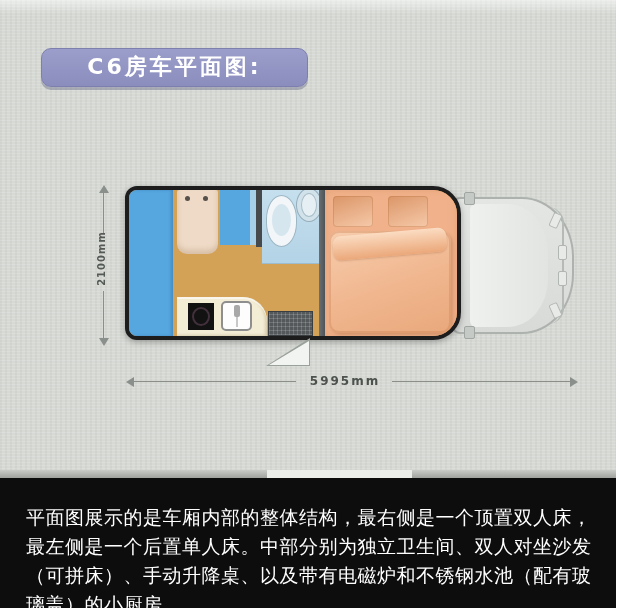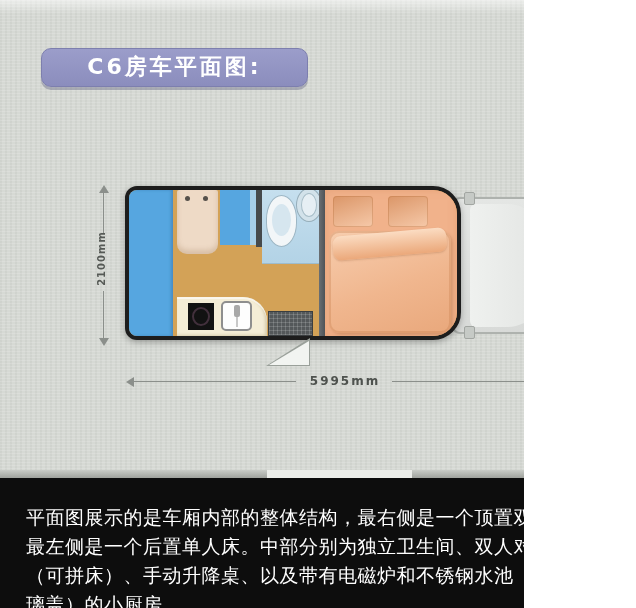--- a/index.html
+++ b/index.html
@@ -1,17 +1,17 @@
 <!DOCTYPE html>
 <html><head>
 <meta charset="utf-8">
 <style>
   html,body{margin:0;padding:0;}
   body{font-family:"DejaVu Sans",sans-serif;}
-  #app{position:relative;width:524px;height:608px;overflow:hidden;background:#404040;}
+  #app{position:relative;width:616px;height:608px;overflow:hidden;background:#404040;}
 
   
   .photo{position:absolute;left:0;top:0;width:636px;height:478px;background-color:#d6d9d4;
     background-image:
       repeating-linear-gradient(0deg, rgba(255,255,255,.14) 0 1px, rgba(0,0,0,0) 1px 3px),
       repeating-linear-gradient(90deg, rgba(120,125,118,.07) 0 2px, rgba(0,0,0,0) 2px 5px);
     overflow:hidden;}
   .photo::before{content:"";position:absolute;left:0;top:0;right:0;height:14px;
     background:linear-gradient(180deg,rgba(255,255,255,.55),rgba(255,255,255,0));}
   .photo-edge{position:absolute;left:0;top:470px;width:636px;height:8px;

